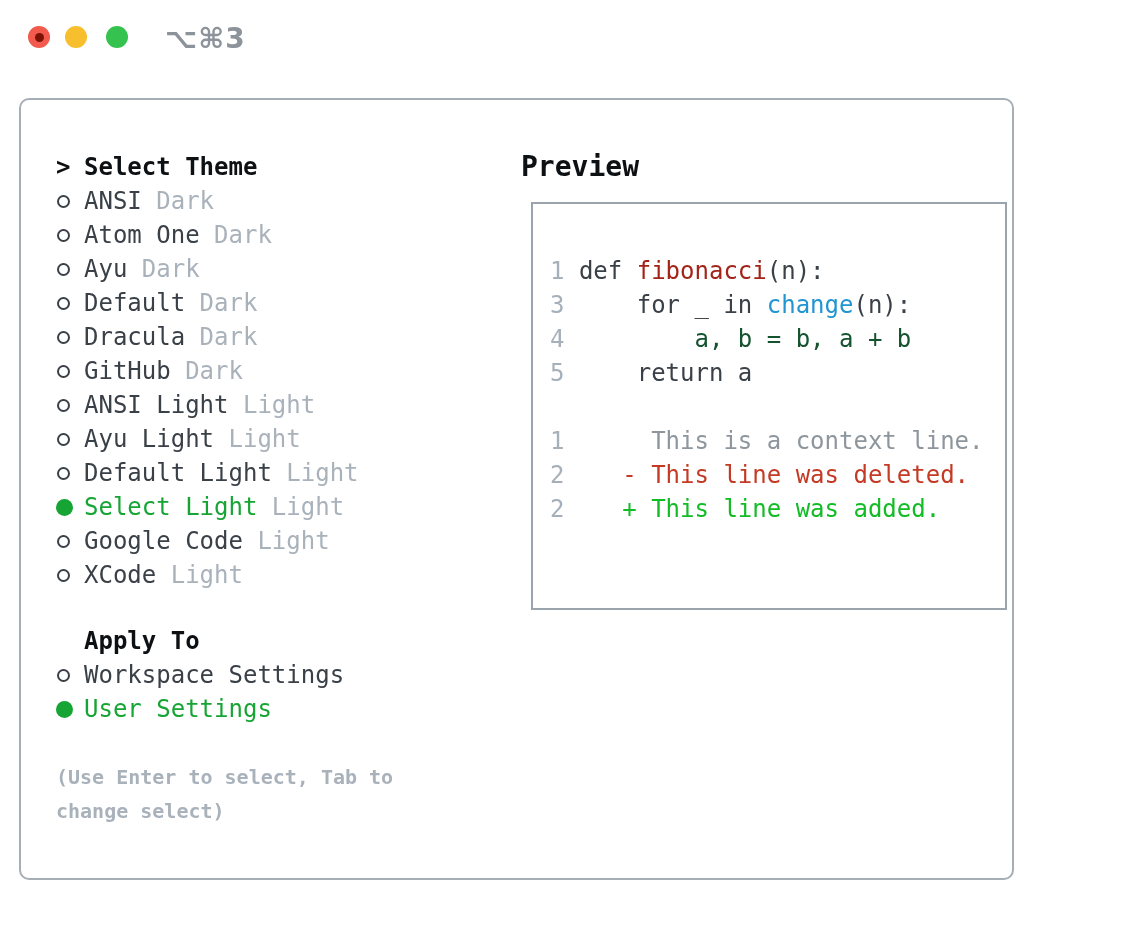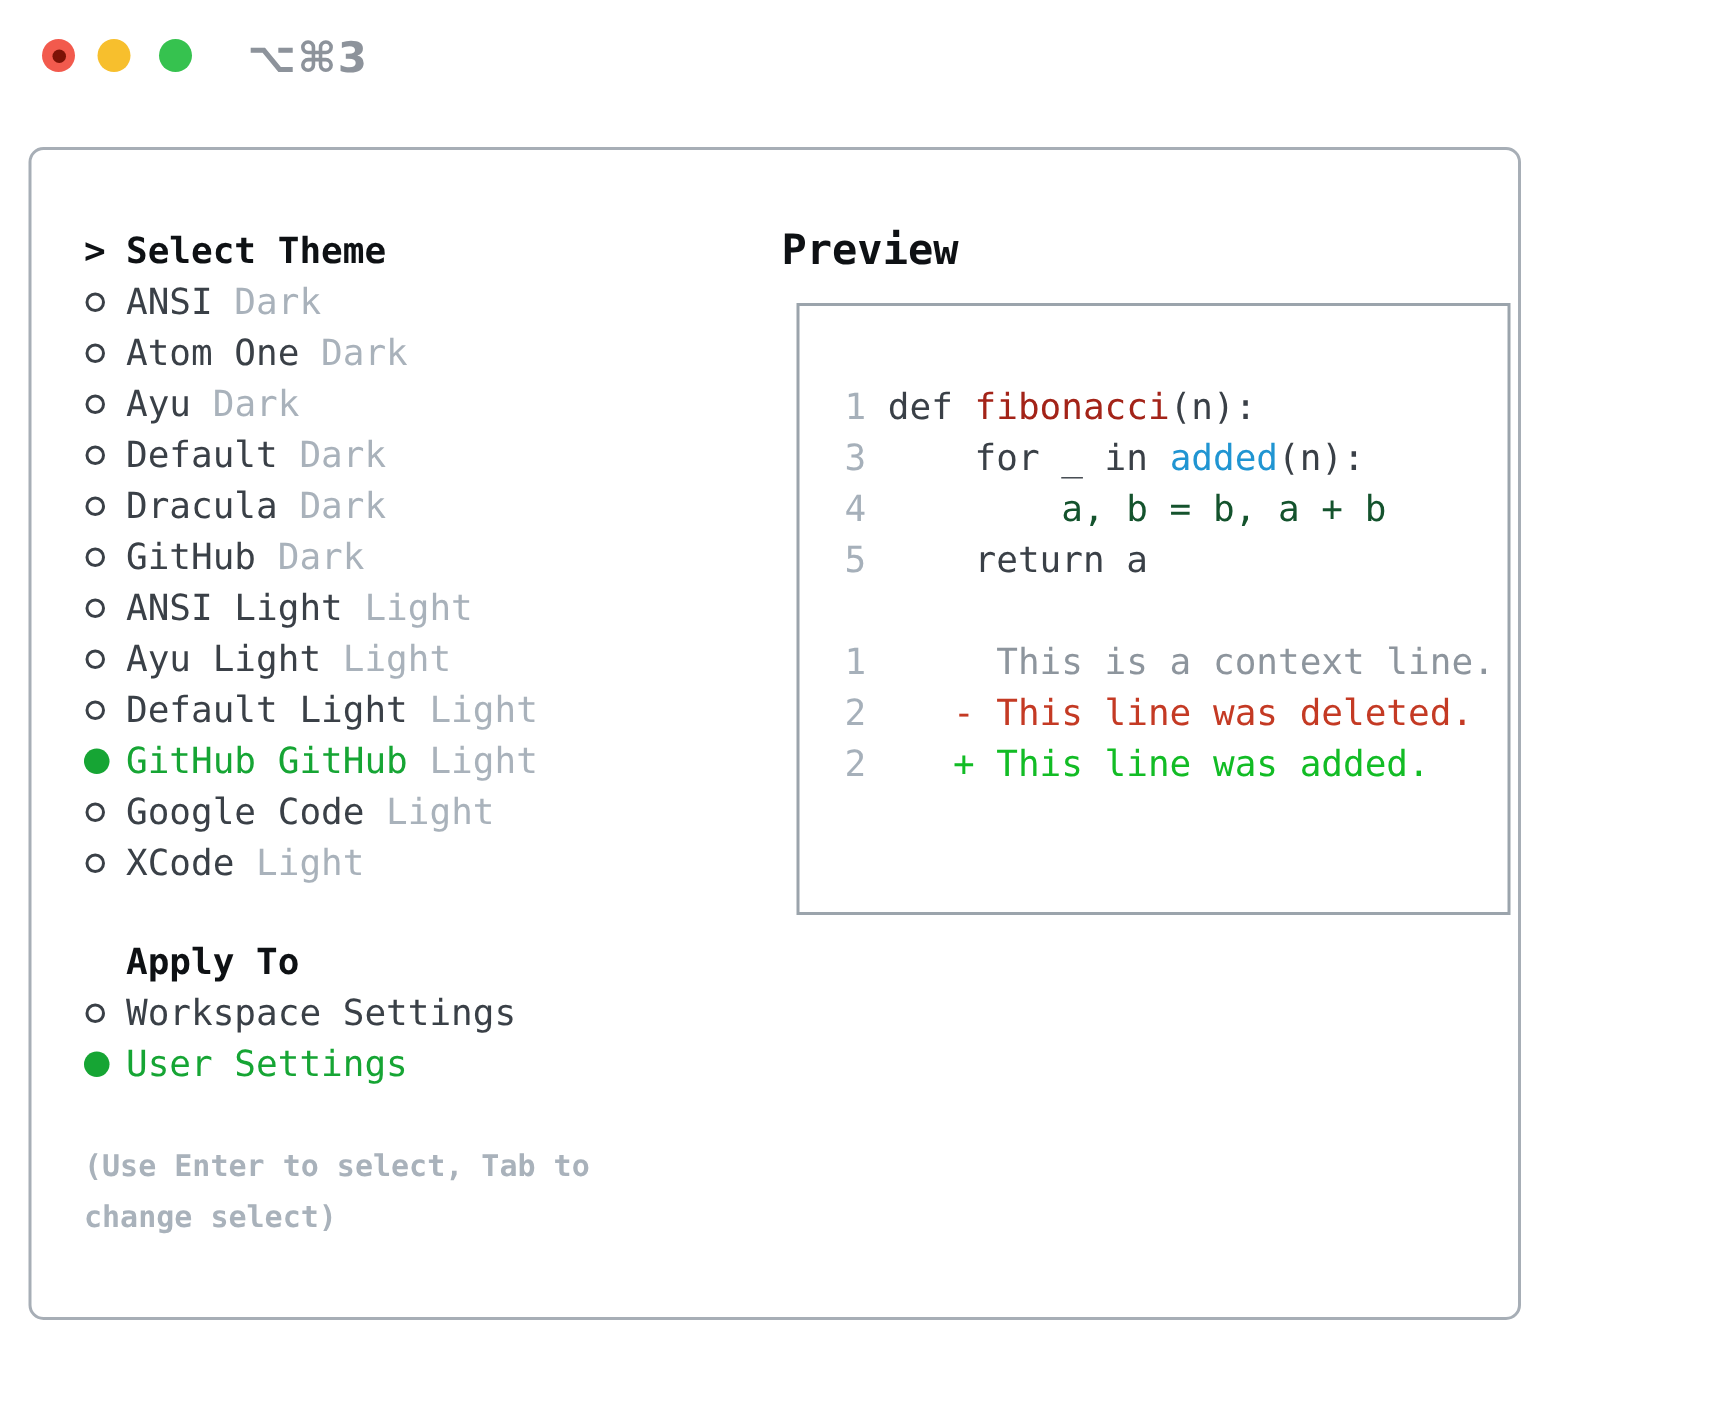--- a/index.html
+++ b/index.html
@@ -69,21 +69,21 @@
   .preview-header {
     position: absolute; left: 500px; top: 50px;
     height: 34px; line-height: 34px;
     font-size: 28px; font-weight: bold; color: var(--text-header);
   }
   .preview-box {
     position: absolute; left: 510px; top: 102px;
     width: 476px; height: 408px;
     border: 2px solid var(--border-preview);
     background: #ffffff;
-    padding: 50px 0 0 30px;
+    padding: 50px 0 0 17px;
     overflow: hidden;
   }
   .code-line { height: 34px; line-height: 34px; font-size: 24px; white-space: pre; }
 </style>
 </head>
 <body>
 
 <div class="window">
 
   <div class="titlebar">
@@ -106,21 +106,21 @@
       <div id="theme-list">
           <div class="row"><span class="marker"><span class="radio-off"></span></span><span class="item-name">ANSI</span><span class="item-variant"> Dark</span></div>
           <div class="row"><span class="marker"><span class="radio-off"></span></span><span class="item-name">Atom One</span><span class="item-variant"> Dark</span></div>
           <div class="row"><span class="marker"><span class="radio-off"></span></span><span class="item-name">Ayu</span><span class="item-variant"> Dark</span></div>
           <div class="row"><span class="marker"><span class="radio-off"></span></span><span class="item-name">Default</span><span class="item-variant"> Dark</span></div>
           <div class="row"><span class="marker"><span class="radio-off"></span></span><span class="item-name">Dracula</span><span class="item-variant"> Dark</span></div>
           <div class="row"><span class="marker"><span class="radio-off"></span></span><span class="item-name">GitHub</span><span class="item-variant"> Dark</span></div>
           <div class="row"><span class="marker"><span class="radio-off"></span></span><span class="item-name">ANSI Light</span><span class="item-variant"> Light</span></div>
           <div class="row"><span class="marker"><span class="radio-off"></span></span><span class="item-name">Ayu Light</span><span class="item-variant"> Light</span></div>
           <div class="row"><span class="marker"><span class="radio-off"></span></span><span class="item-name">Default Light</span><span class="item-variant"> Light</span></div>
-          <div class="row"><span class="marker"><span class="radio-on"></span></span><span class="item-name selected">GitHub GitHub</span><span class="item-variant"> Light</span></div>
+          <div class="row"><span class="marker"><span class="radio-on"></span></span><span class="item-name selected">Select Light</span><span class="item-variant"> Light</span></div>
           <div class="row"><span class="marker"><span class="radio-off"></span></span><span class="item-name">Google Code</span><span class="item-variant"> Light</span></div>
           <div class="row"><span class="marker"><span class="radio-off"></span></span><span class="item-name">XCode</span><span class="item-variant"> Light</span></div>
         </div>
 
       <div class="spacer-lg"></div>
 
       <div class="row">
         <span class="marker"></span>
         <span class="hdr">Apply To</span>
       </div>
@@ -132,21 +132,21 @@
 
       <div class="spacer-md"></div>
 
       <div class="hint">(Use Enter to select, Tab to</div>
       <div class="hint">change select)</div>
     </div>
 
     <div class="preview-header">Preview</div>
     <div class="preview-box" id="preview-box">
         <div class="code-line"><span style="color: rgb(166, 176, 186);">1 </span><span style="color: rgb(58, 64, 71);">def </span><span style="color: rgb(163, 35, 24);">fibonacci</span><span style="color: rgb(58, 64, 71);">(n):</span></div>
-        <div class="code-line"><span style="color: rgb(166, 176, 186);">3 </span><span style="color: rgb(58, 64, 71);">    for _ in </span><span style="color: rgb(32, 149, 210);">added</span><span style="color: rgb(58, 64, 71);">(n):</span></div>
+        <div class="code-line"><span style="color: rgb(166, 176, 186);">3 </span><span style="color: rgb(58, 64, 71);">    for _ in </span><span style="color: rgb(32, 149, 210);">change</span><span style="color: rgb(58, 64, 71);">(n):</span></div>
         <div class="code-line"><span style="color: rgb(166, 176, 186);">4 </span><span style="color: #14532d;">        a, b = b, a + b</span></div>
         <div class="code-line"><span style="color: rgb(166, 176, 186);">5 </span><span style="color: rgb(58, 64, 71);">    return a</span></div>
         <div class="code-line"></div>
         <div class="code-line"><span style="color: rgb(166, 176, 186);">1 </span><span style="color: rgb(141, 149, 157);">     This is a context line.</span></div>
         <div class="code-line"><span style="color: rgb(166, 176, 186);">2 </span><span style="color: rgb(196, 58, 36);">   - This line was deleted.</span></div>
         <div class="code-line"><span style="color: rgb(166, 176, 186);">2 </span><span style="color: rgb(18, 188, 37);">   + This line was added.</span></div>
       </div>
 
   </div>
 </div>

